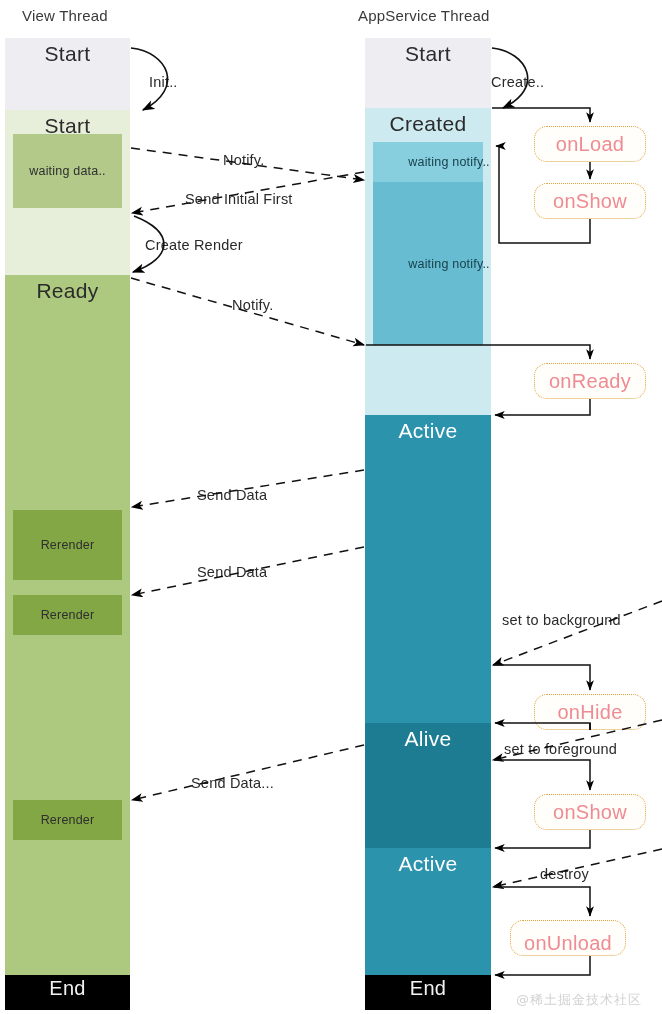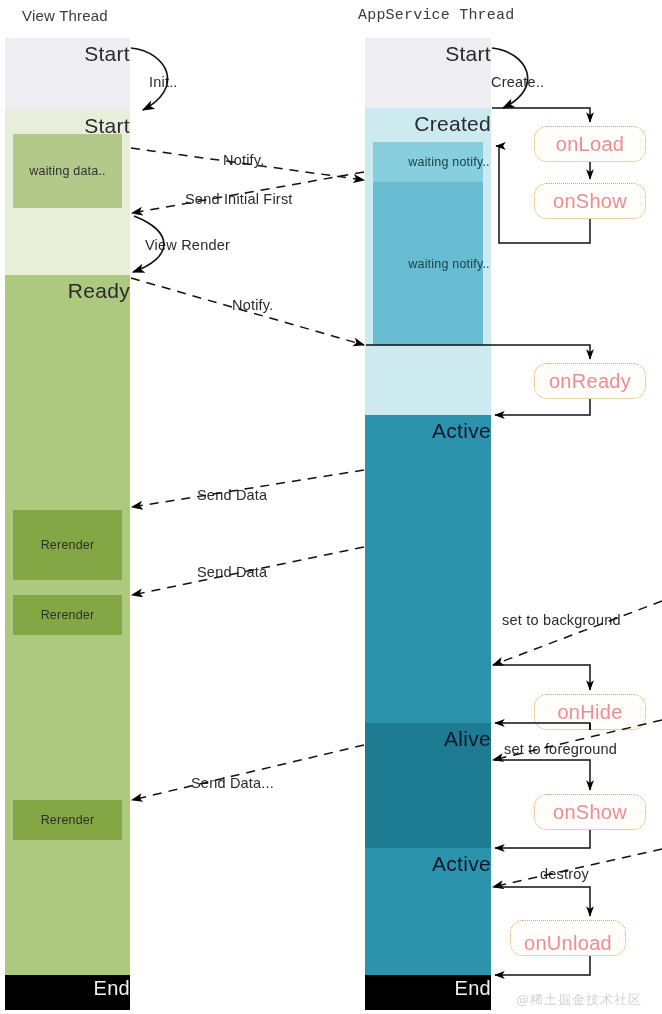--- a/index.html
+++ b/index.html
@@ -13,25 +13,25 @@
 
   .hdr{
     position:absolute;font-size:15px;color:#3a3a3a;letter-spacing:.2px;
     white-space:nowrap;
   }
 
   
   .col{position:absolute;}
   .seg{position:absolute;left:0;width:100%;box-sizing:border-box;}
   .seg-label{
-    position:absolute;left:0;right:0;top:4px;text-align:right;
+    position:absolute;left:0;right:0;top:4px;text-align:center;
     font-size:21px;letter-spacing:.3px;white-space:nowrap;
   }
   .seg-label.dark{color:#2b2b2b;}
-  .seg-label.light{color:#0f172a;}
+  .seg-label.light{color:#ffffff;}
   .seg-label.black{color:#f2f2f2;}
 
   
   .inner{
     position:absolute;left:8px;right:8px;box-sizing:border-box;
     display:flex;align-items:center;justify-content:center;
     font-size:12.5px;color:#2e2e2e;letter-spacing:.2px;white-space:nowrap;
   }
   .inner.lightText{color:#18424c;padding-left:42px;}
 
@@ -60,21 +60,21 @@
     position:absolute;font-size:13px;color:#d2d2d2;white-space:nowrap;
     font-family:"DejaVu Sans",sans-serif;letter-spacing:1px;
   }
 </style>
 </head>
 <body>
 
 <div id="stage">
 
   <div class="hdr" style="left:22px;top:7px;">View Thread</div>
-  <div class="hdr" style="left:358px;top:7px;font-family:Liberation Mono, monospace;">AppService Thread</div>
+  <div class="hdr" style="left:358px;top:7px;">AppService Thread</div>
 
   <div class="col" id="left-col" style="left:5px;top:38px;width:125px;height:972px;">
 
     <div class="seg" style="top:0px;height:72px;background:#eeeef2;">
       <div class="seg-label dark">Start</div>
     </div>
 
     <div class="seg" style="top:72px;height:165px;background:#e7efdb;">
       <div class="seg-label dark">Start</div>
     </div>
@@ -161,21 +161,21 @@
     <span>onShow</span>
   </div>
   <div class="cb" style="left:510px;top:920px;width:116px;height:36px;align-items:flex-end;">
     <span>onUnload</span>
   </div>
 
   <div class="lbl" style="left:149px;top:74px;">Init..</div>
   <div class="lbl" style="left:491px;top:74px;">Create..</div>
   <div class="lbl" style="left:223px;top:152px;">Notify.</div>
   <div class="lbl" style="left:185px;top:191px;">Send Initial First</div>
-  <div class="lbl" style="left:145px;top:237px;">View Render</div>
+  <div class="lbl" style="left:145px;top:237px;">Create Render</div>
   <div class="lbl" style="left:232px;top:297px;">Notify.</div>
   <div class="lbl" style="left:197px;top:487px;">Send Data</div>
   <div class="lbl" style="left:197px;top:564px;">Send Data</div>
   <div class="lbl" style="left:502px;top:612px;">set to background</div>
   <div class="lbl" style="left:504px;top:741px;">set to foreground</div>
   <div class="lbl" style="left:191px;top:775px;">Send Data...</div>
   <div class="lbl" style="left:540px;top:866px;">destroy</div>
 
   <svg class="ov" viewBox="0 0 662 1014">
     <defs>

